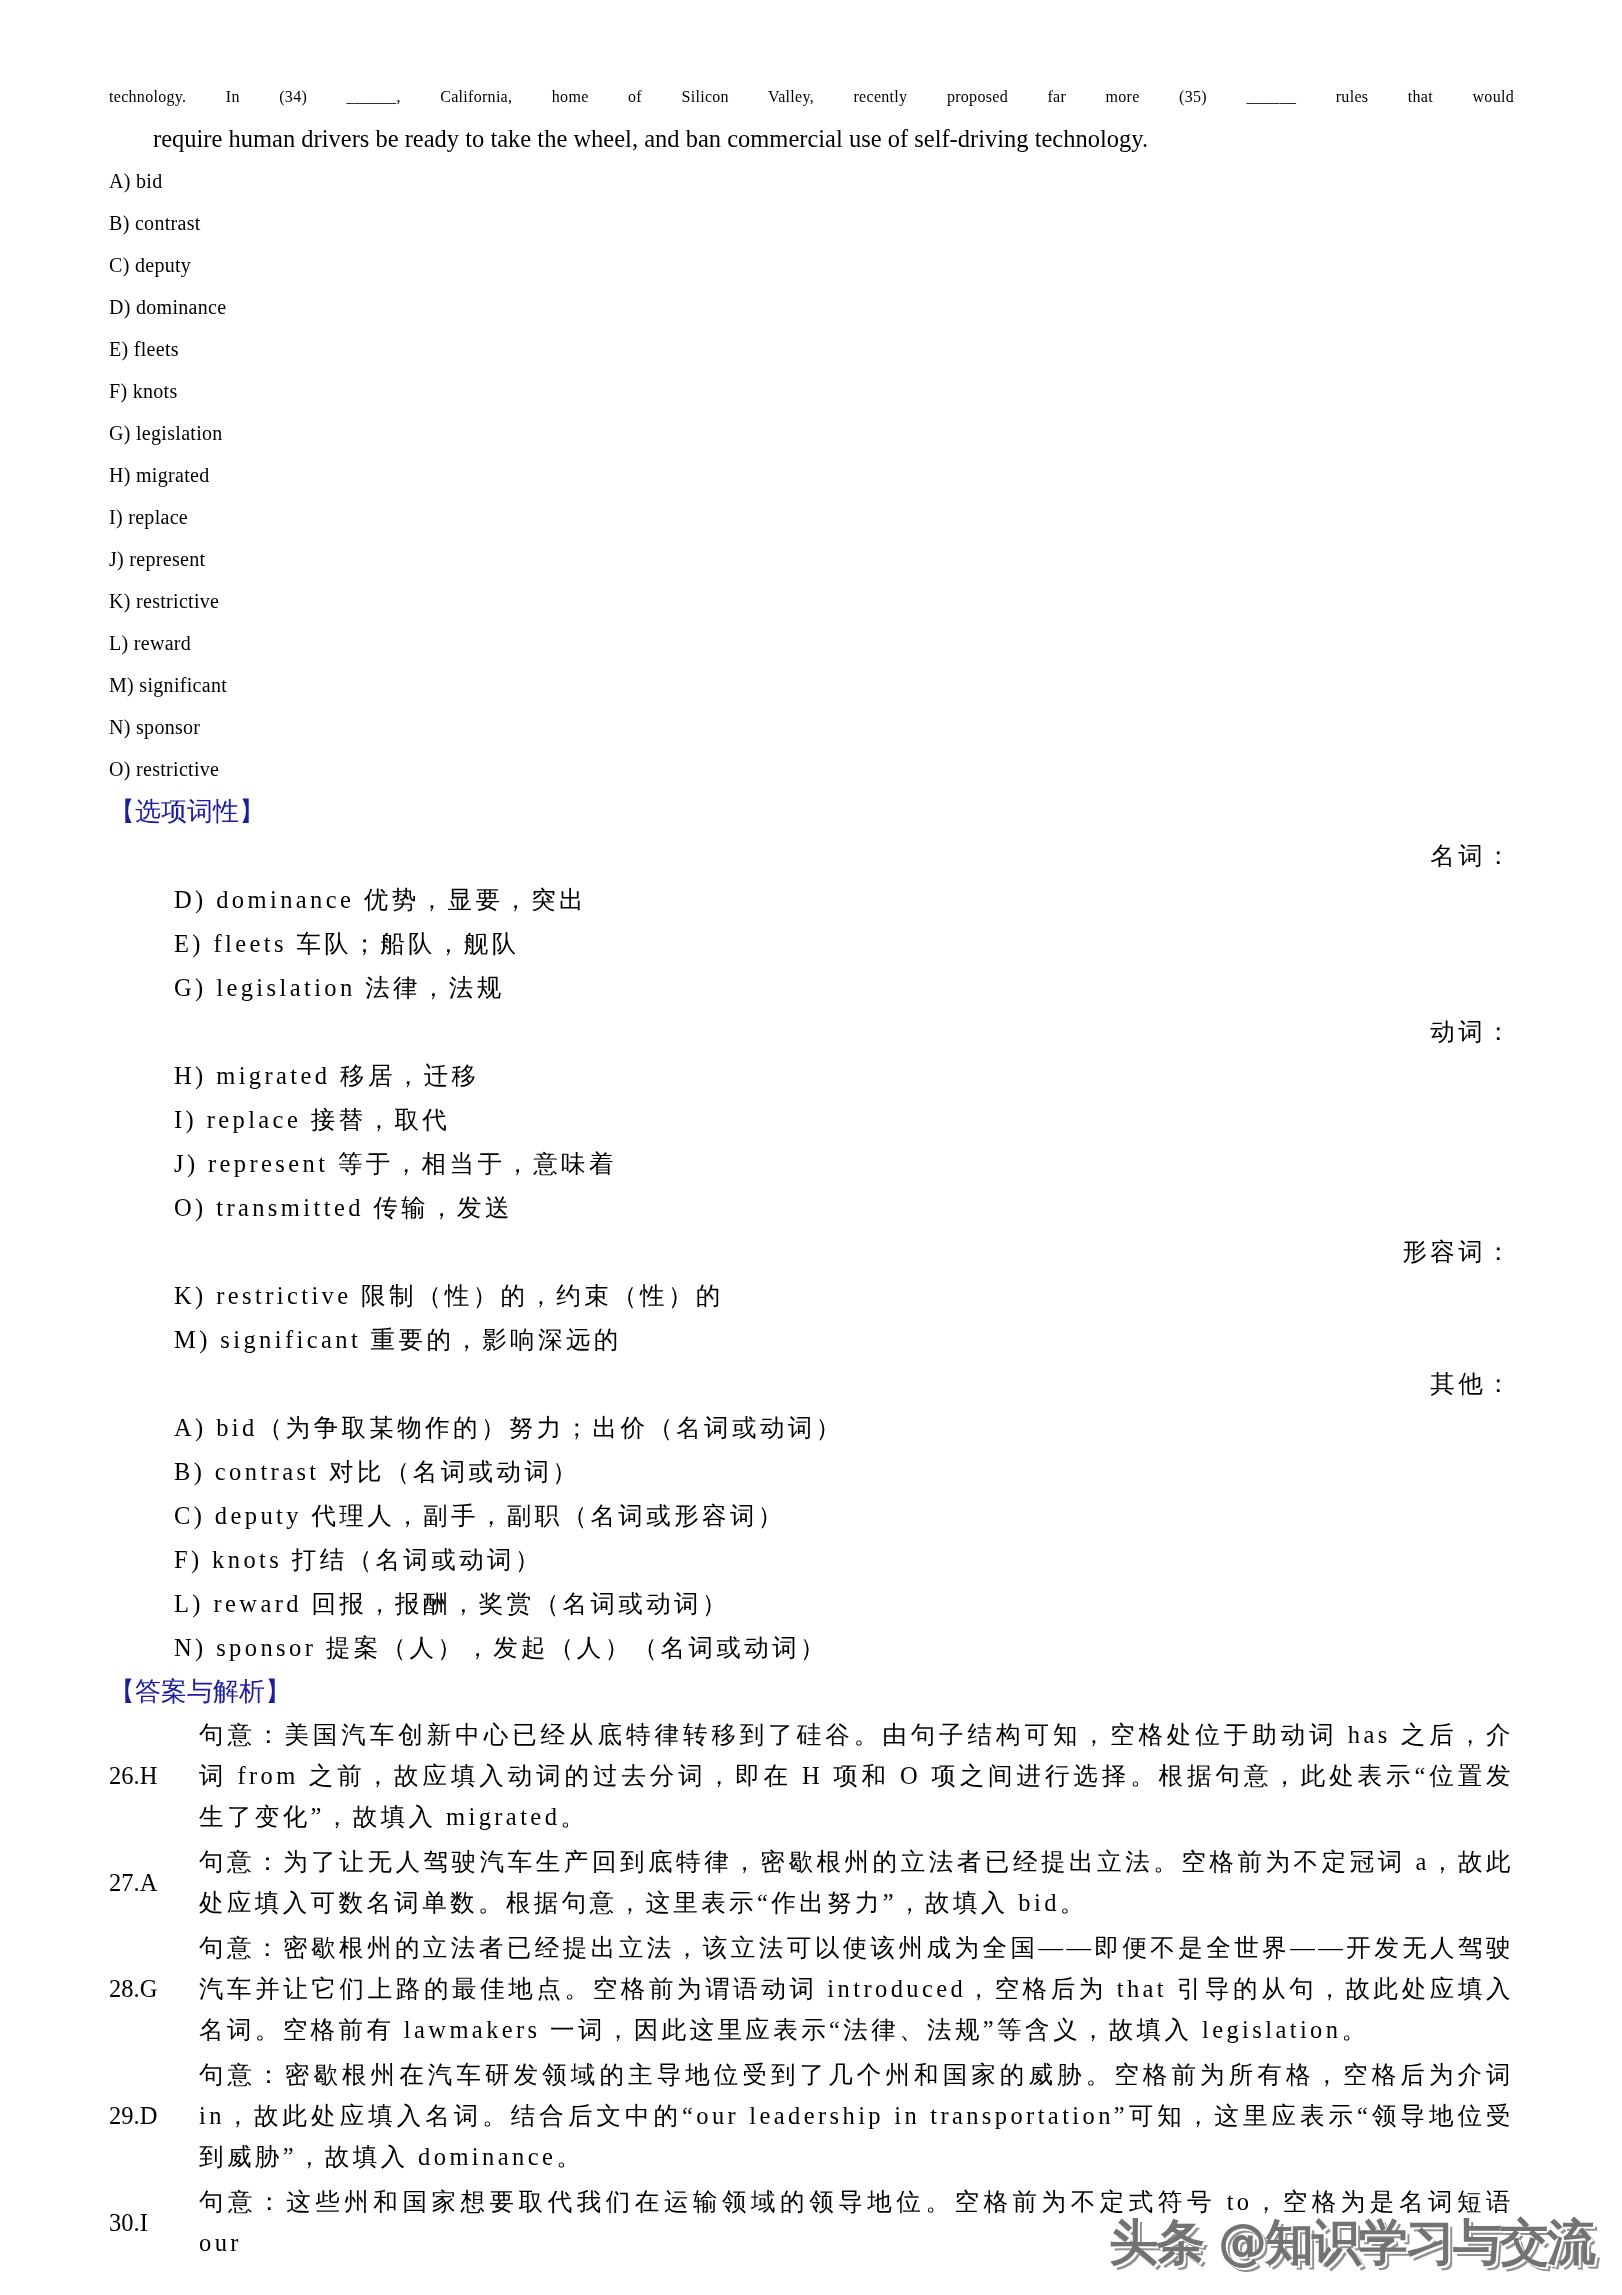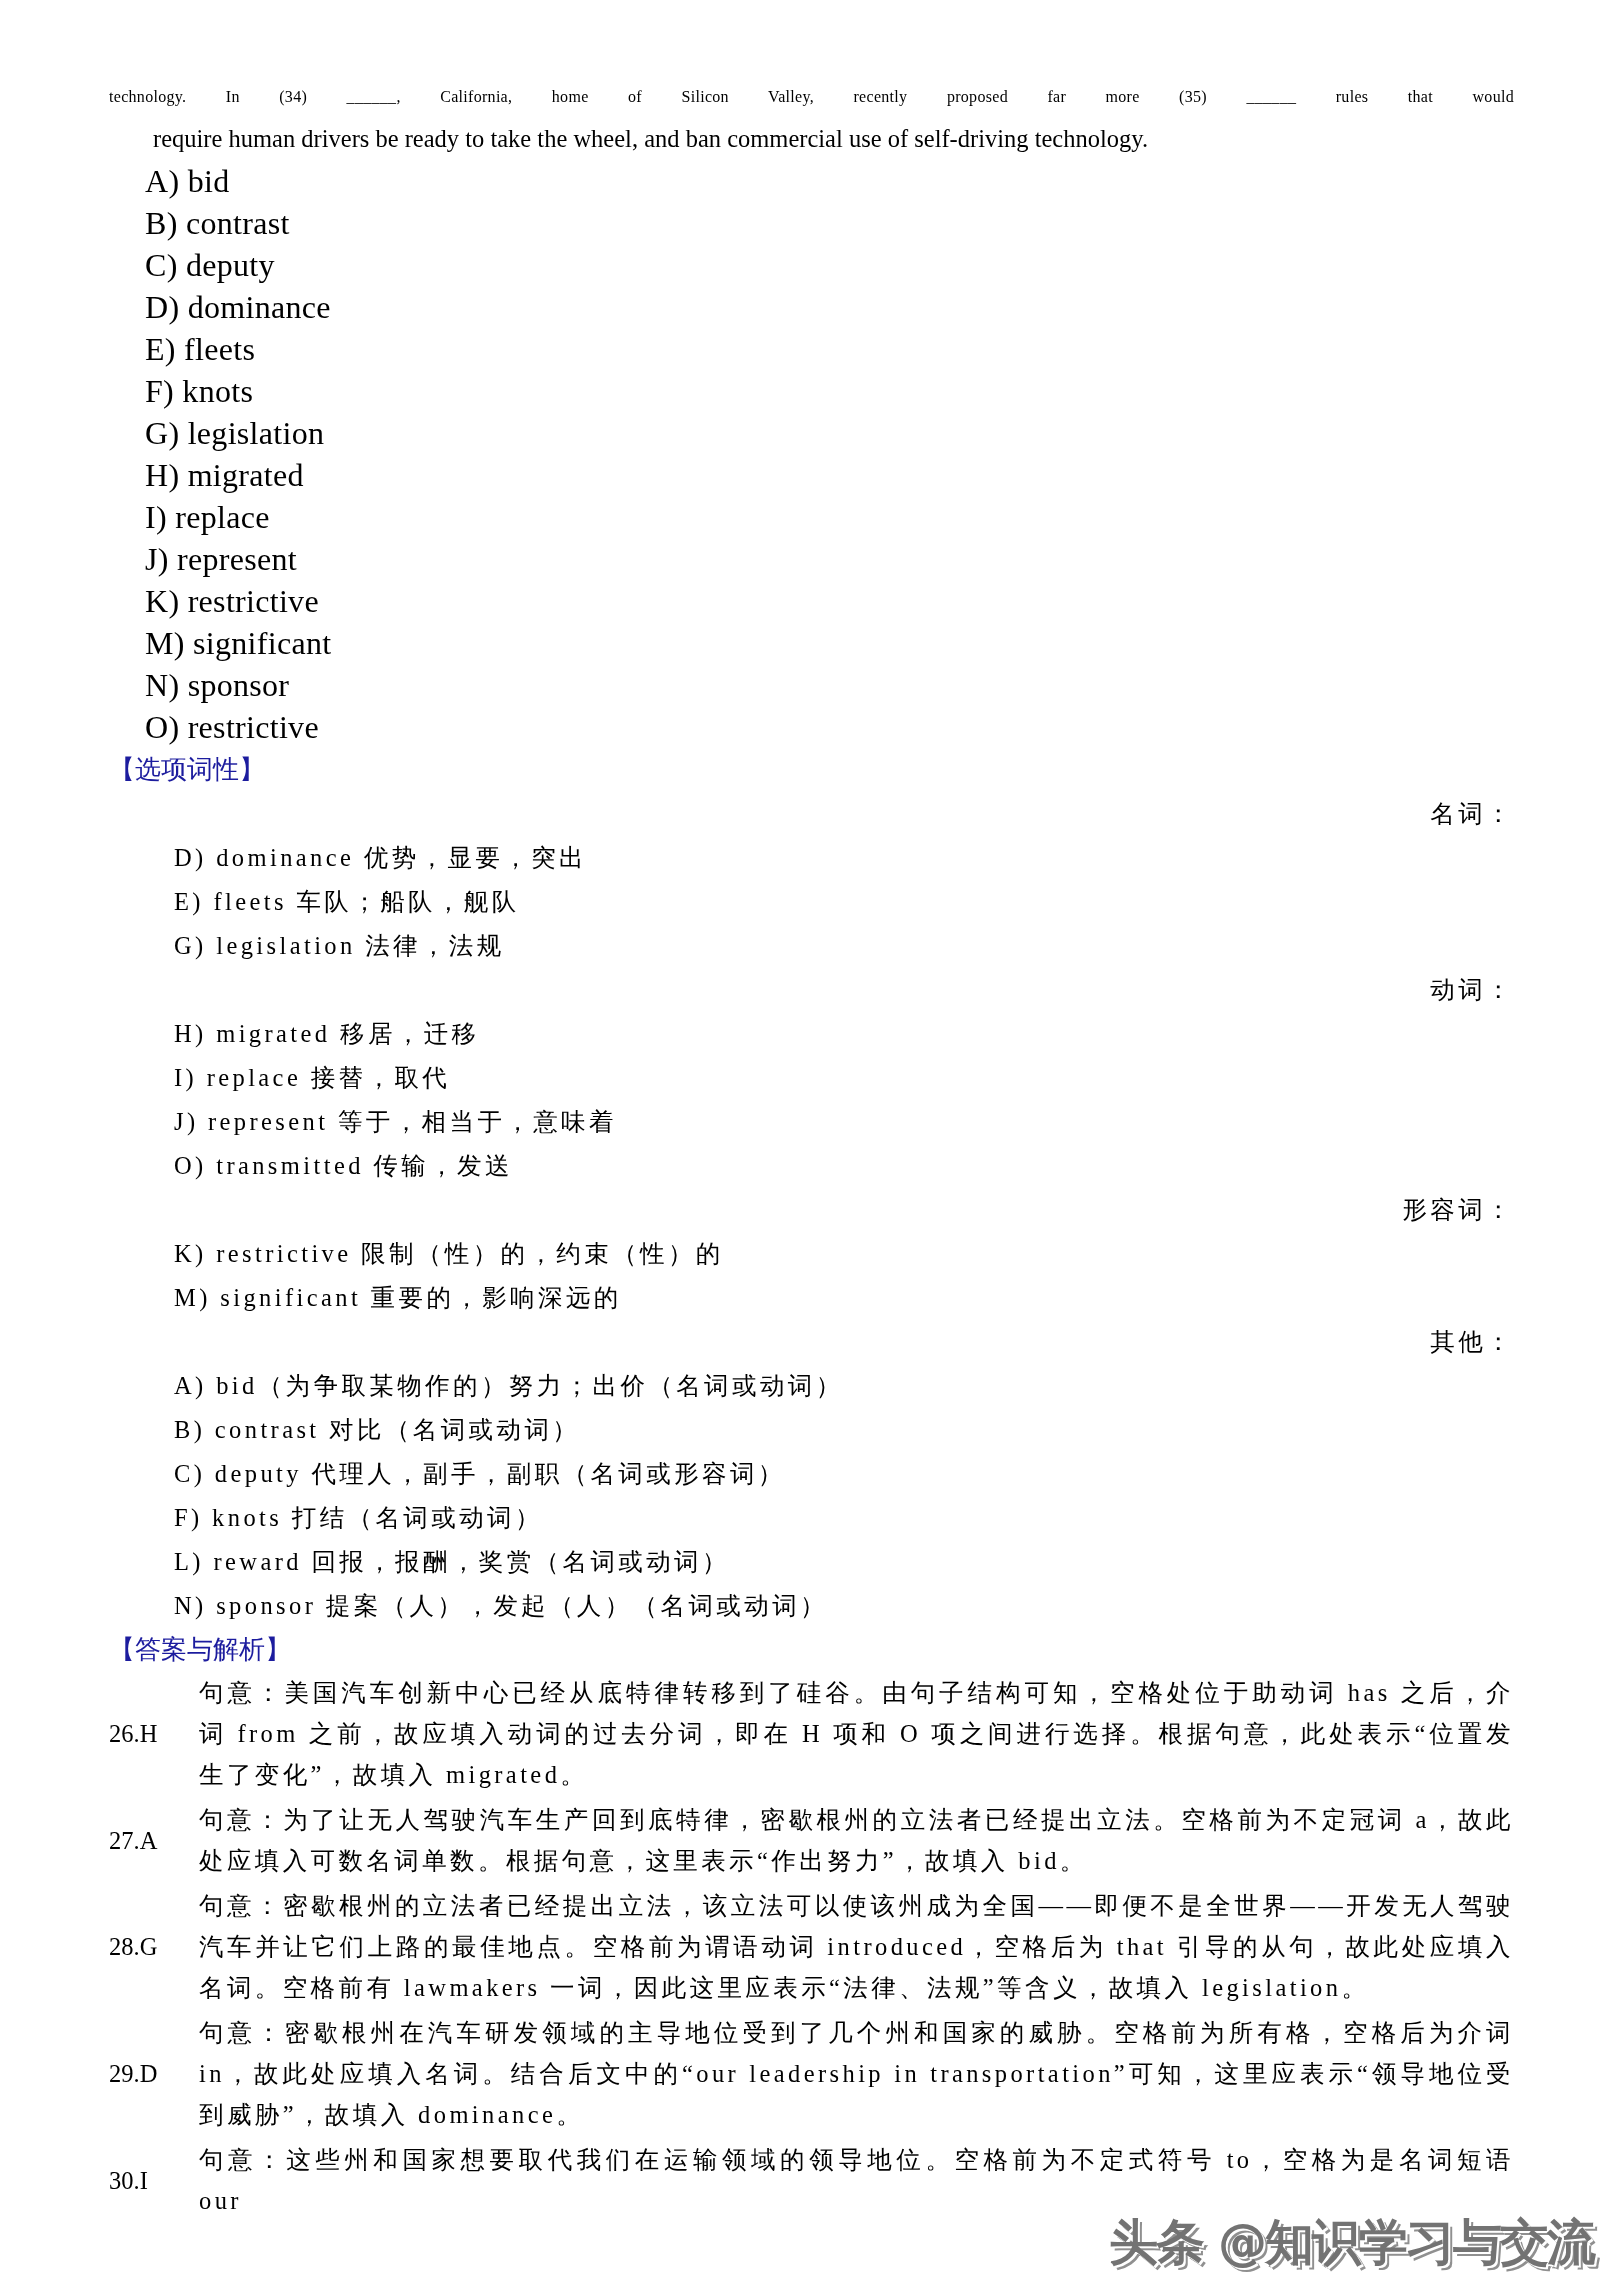--- a/index.html
+++ b/index.html
@@ -21,23 +21,22 @@
     font-size: 16px; line-height: 42px;
     text-align: justify; text-align-last: justify;
     white-space: nowrap;
     letter-spacing: 0.3px;
   }
   .passage-line2 {
     font-size: 24.5px; line-height: 42px; margin-left: 44px;
   }
   
   .option-line {
-    font-size: 32px; line-height: 42px;
+    font-size: 20px; line-height: 42px;
     letter-spacing: 0.3px;
-    margin-left: 36px;
   }
   
   .section-heading {
     font-size: 26px; line-height: 44px;
     color: #1c1c9e;
   }
   
   .group-label {
     font-size: 24.5px; line-height: 44px;
     letter-spacing: 3.4px;
@@ -92,20 +91,21 @@
     <div class="option-line">B) contrast</div>
     <div class="option-line">C) deputy</div>
     <div class="option-line">D) dominance</div>
     <div class="option-line">E) fleets</div>
     <div class="option-line">F) knots</div>
     <div class="option-line">G) legislation</div>
     <div class="option-line">H) migrated</div>
     <div class="option-line">I) replace</div>
     <div class="option-line">J) represent</div>
     <div class="option-line">K) restrictive</div>
+    <div class="option-line">L) reward</div>
     <div class="option-line">M) significant</div>
     <div class="option-line">N) sponsor</div>
     <div class="option-line">O) restrictive</div>
   </div>
 
   <div>
     <div class="section-heading">【选项词性】</div>
 
     <div class="group-label">名词：</div>
     <div class="sub-item">D) dominance 优势，显要，突出</div>

